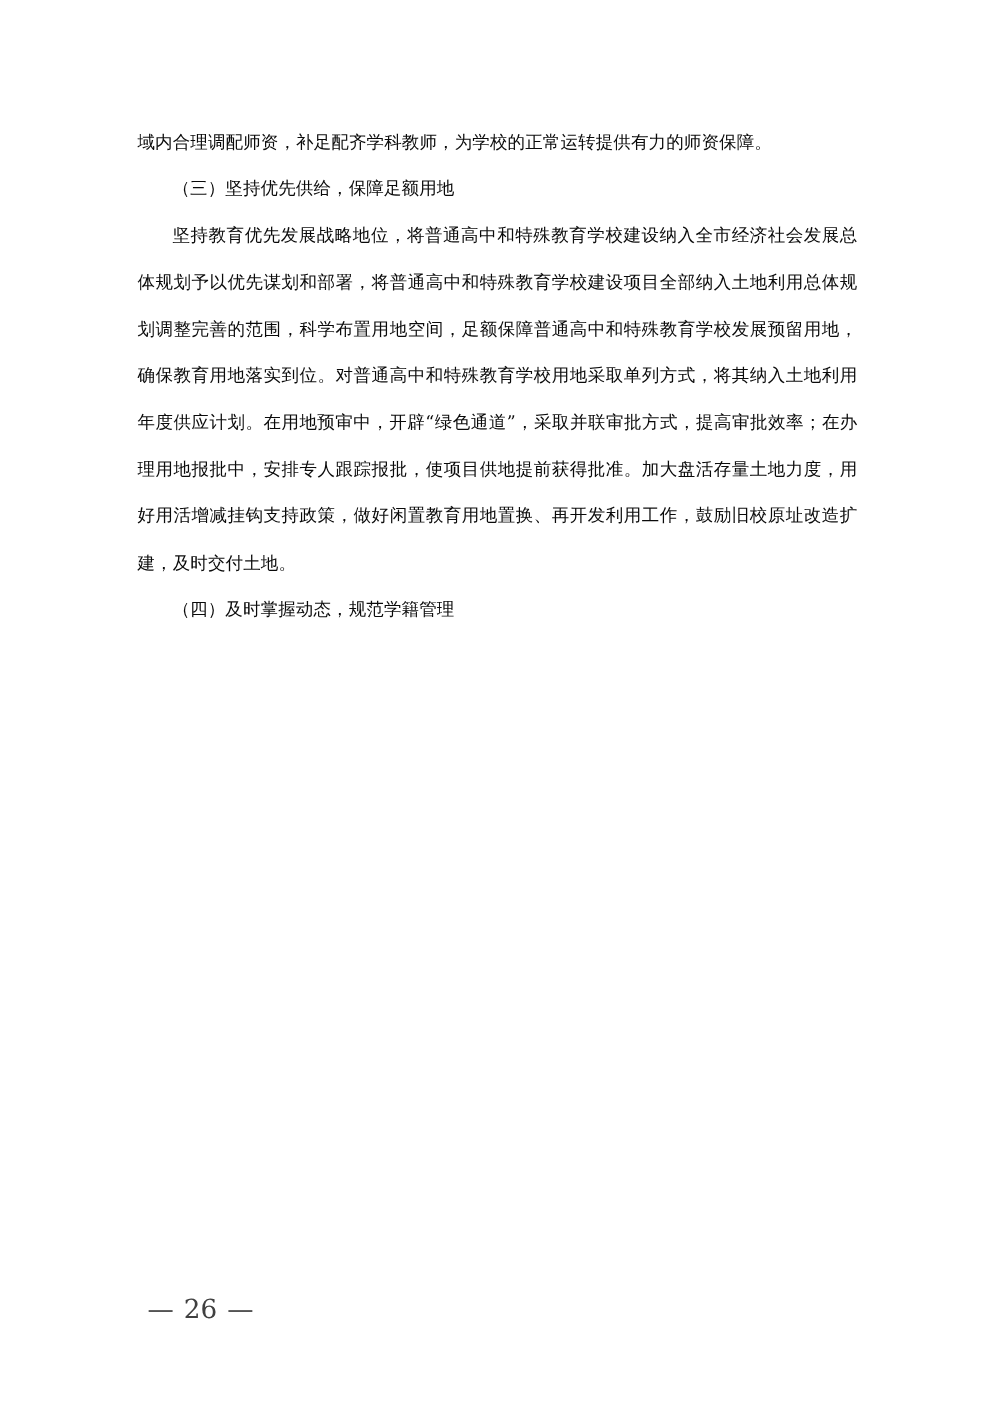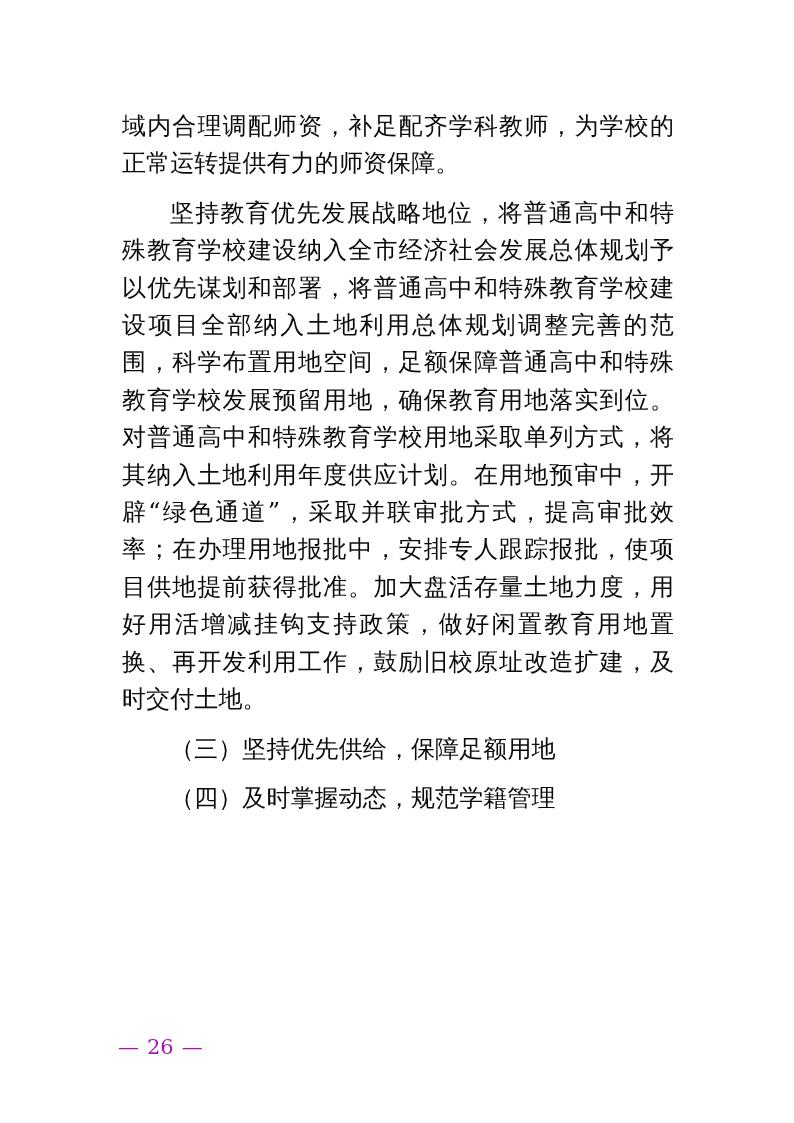--- a/index.html
+++ b/index.html
@@ -22,64 +22,64 @@
     height: 1123px;
     background: #ffffff;
   }
   .text-block {
     position: absolute;
     left: 110px;
     top: 96px;
     width: 576px;
   }
   .para {
-    margin: 12px;
+    margin: 0;
     padding: 0;
-    font-size: 24px;
+    font-size: 14px;
     line-height: 37.4px;
     color: #0a0a0a;
     text-align: justify;
     text-justify: inter-character;
     letter-spacing: 0.1px;
     word-break: break-all;
   }
   .para.indent {
     text-indent: 2em;
   }
   .para.heading {
     
     font-weight: 500;
   }
   .page-footer {
     position: absolute;
     left: 112px;
     top: 1035px;
     font-size: 21px;
-    color: #a21caf;
+    color: #404040;
     white-space: pre;
   }
   .page-footer .dash {
     letter-spacing: 0;
     padding: 0 6px;
   }
   .page-footer .num {
     padding: 0 2px;
   }
 </style>
 </head>
 <body>
 
 <div class="page">
 
   <div class="text-block">
     <p class="para">域内合理调配师资，补足配齐学科教师，为学校的正常运转提供有力的师资保障。</p>
 
+    <p class="para indent heading">（三）坚持优先供给，保障足额用地</p>
+
     <p class="para indent">坚持教育优先发展战略地位，将普通高中和特殊教育学校建设纳入全市经济社会发展总体规划予以优先谋划和部署，将普通高中和特殊教育学校建设项目全部纳入土地利用总体规划调整完善的范围，科学布置用地空间，足额保障普通高中和特殊教育学校发展预留用地，确保教育用地落实到位。对普通高中和特殊教育学校用地采取单列方式，将其纳入土地利用年度供应计划。在用地预审中，开辟“绿色通道”，采取并联审批方式，提高审批效率；在办理用地报批中，安排专人跟踪报批，使项目供地提前获得批准。加大盘活存量土地力度，用好用活增减挂钩支持政策，做好闲置教育用地置换、再开发利用工作，鼓励旧校原址改造扩建，及时交付土地。</p>
-
-    <p class="para indent heading">（三）坚持优先供给，保障足额用地</p>
 
     <p class="para indent heading">（四）及时掌握动态，规范学籍管理</p>
 
   </div>
 
   <div class="page-footer"><span class="dash">—</span><span class="num">26</span><span class="dash">—</span></div>
 
 </div>
 
 </body></html>

